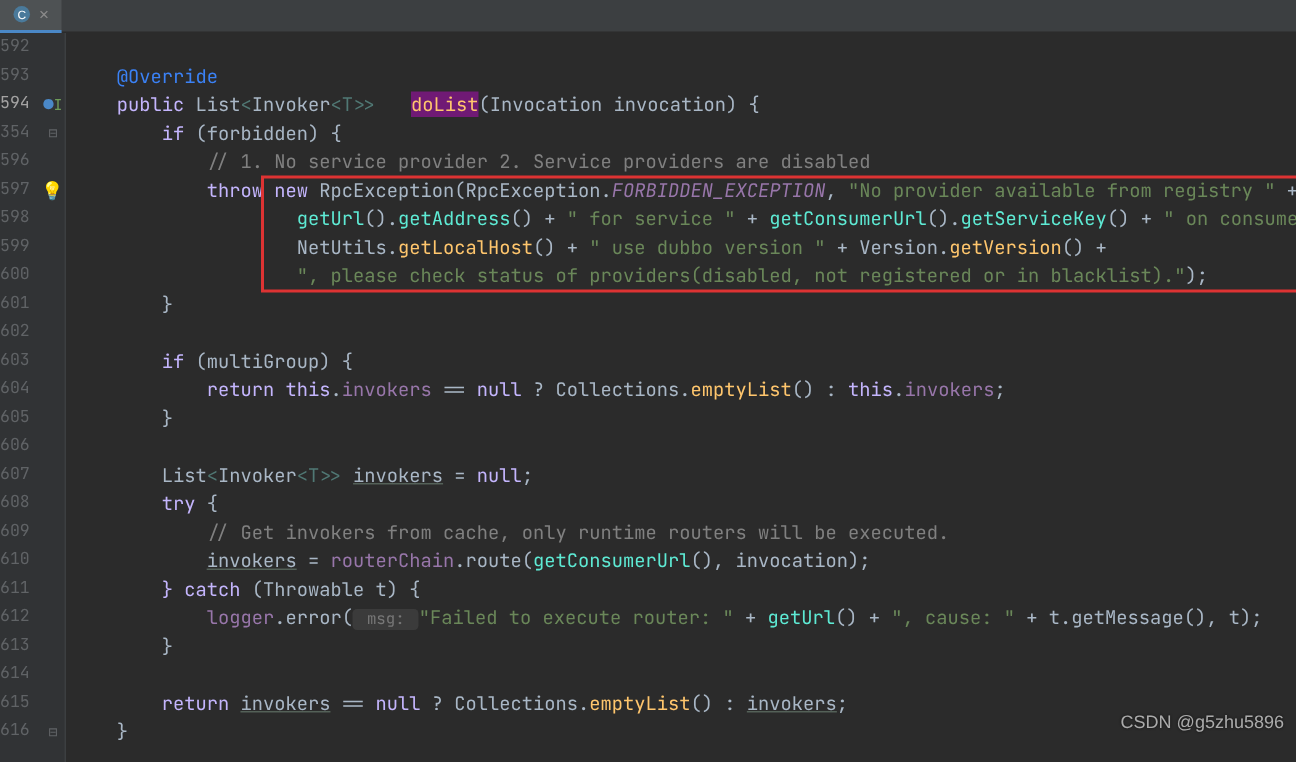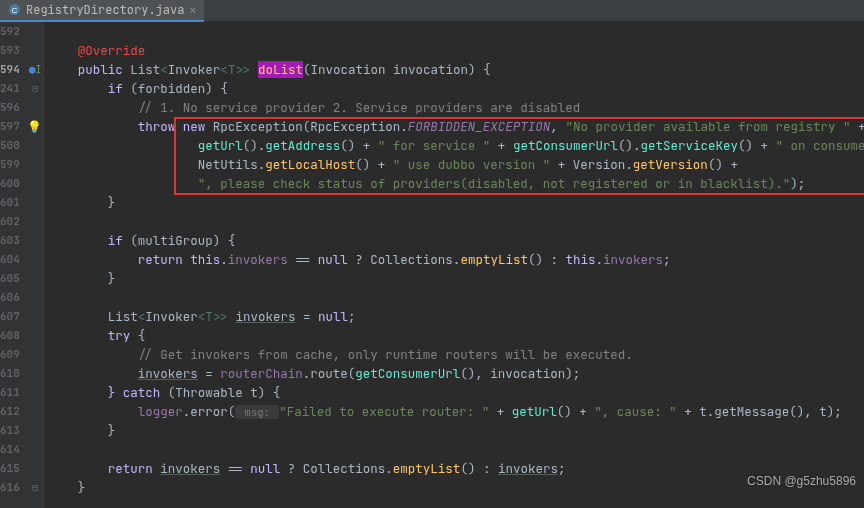--- a/index.html
+++ b/index.html
@@ -4,30 +4,30 @@
 <style>
   * { margin:0; padding:0; box-sizing:border-box; }
   html,body { width:864px; height:508px; overflow:hidden; background:#2b2b2b; font-family:"JetBrains Mono","Consolas",monospace; font-size:12.5px; }
   .ide { display:flex; flex-direction:column; width:100%; height:100%; background:#3c3f41; }
   .tabbar { display:flex; align-items:center; height:22px; background:#3c3f41; border-bottom:1px solid #2b2b2b; }
   .tab { display:flex; align-items:center; gap:5px; height:22px; padding:0 8px; background:#4e5254; border-bottom:2px solid #4a88c7; font-size:12px; color:#bbbbbb; }
   .tab-icon svg { display:block; }
   .tab-close { color:#8a8a8a; font-size:11px; }
   .editor { display:flex; flex:1; background:#2b2b2b; position:relative; }
   .gutter { width:42px; background:#313335; color:#606366; text-align:right; padding-top:0; }
-  .gutter .ln { height:19px; line-height:19px; padding-right:8px; font-size:11px;font-weight:bold; }
+  .gutter .ln { height:19px; line-height:19px; padding-right:8px; font-size:11px; }
   .gutter .ln.hl { color:#a4a3a3; }
   .markcol { width:30px; background:#313335; border-right:1px solid #3c3f41; }
   .markcol .mc { height:19px; display:flex; align-items:center; justify-content:center; }
   .code { flex:1; position:relative; padding-left:4px; }
   .line { height:19px; line-height:19px; white-space:pre; color:#a9b7c6; }
-  .anno { color:#ef4444; }
+  .anno { color:#3b82f6; }
   .kw { color:#c4b5fd; }
   .gen { color:#507874; }
-  .mname { color:#ffc66d; background:#a21caf; }
+  .mname { color:#ffc66d; background:#701a75;margin-left:16px; }
   .cm { color:#808080; }
   .str { color:#6a8759; }
   .sfld { color:#9876aa; font-style:italic;margin-top:16px; }
   .fld { color:#9876aa; }
   .smth { color:#ffc66d; }
   .mth { color:#5eead4; }
   .und { text-decoration:underline; text-decoration-color:#546158; }
   .hintlbl { background:#3b3b3b; color:#787878; border-radius:3px; padding:0 3px; font-size:10.5px; }
   .hlrect { position:absolute; border:2px solid #d33; pointer-events:none; }
   .ovimpl { color:#6e9c58; font-size:10px; }
@@ -41,34 +41,33 @@
 
 <div class="ide">
   <div class="tabbar">
     <div class="tab">
       <span class="tab-icon">
         <svg width="13" height="13" viewBox="0 0 13 13">
             <circle cx="6.5" cy="6.5" r="5.5" fill="#4a7a9b"></circle>
             <text x="6.5" y="9.5" text-anchor="middle" font-size="8" fill="#fff" font-family="sans-serif">C</text>
           </svg>
       </span>
-      <span>RegistryDirectory.java</span>
       <span class="tab-close">✕</span>
     </div>
   </div>
 
   <div class="editor">
     <div class="gutter">
         <div class="ln">592</div>
         <div class="ln">593</div>
         <div class="ln hl">594</div>
-        <div class="ln">241</div>
+        <div class="ln">354</div>
         <div class="ln">596</div>
         <div class="ln">597</div>
-        <div class="ln">500</div>
+        <div class="ln">598</div>
         <div class="ln">599</div>
         <div class="ln">600</div>
         <div class="ln">601</div>
         <div class="ln">602</div>
         <div class="ln">603</div>
         <div class="ln">604</div>
         <div class="ln">605</div>
         <div class="ln">606</div>
         <div class="ln">607</div>
         <div class="ln">608</div>

